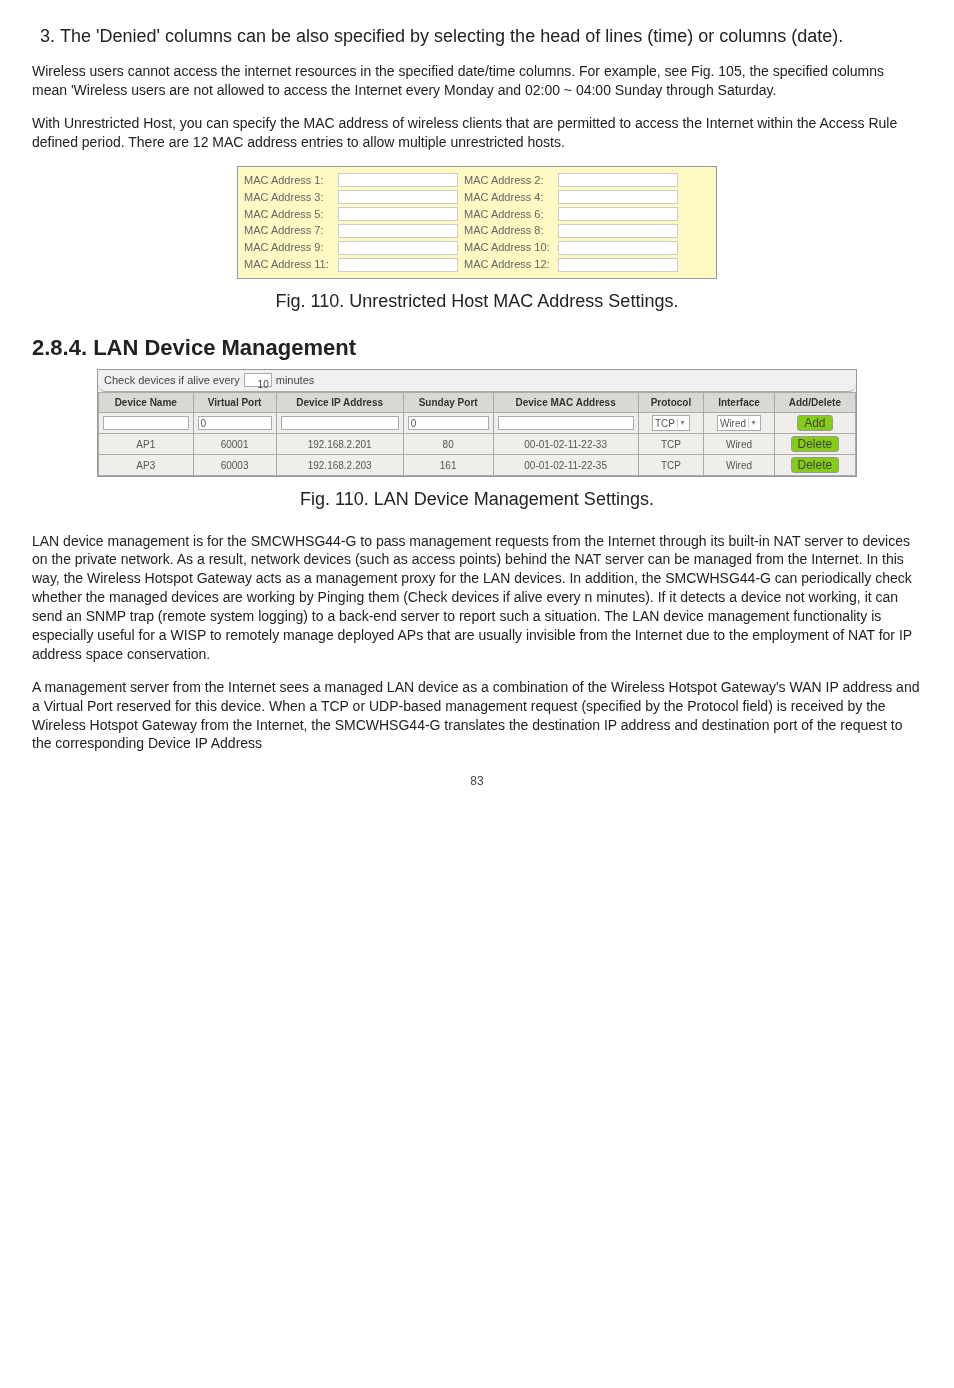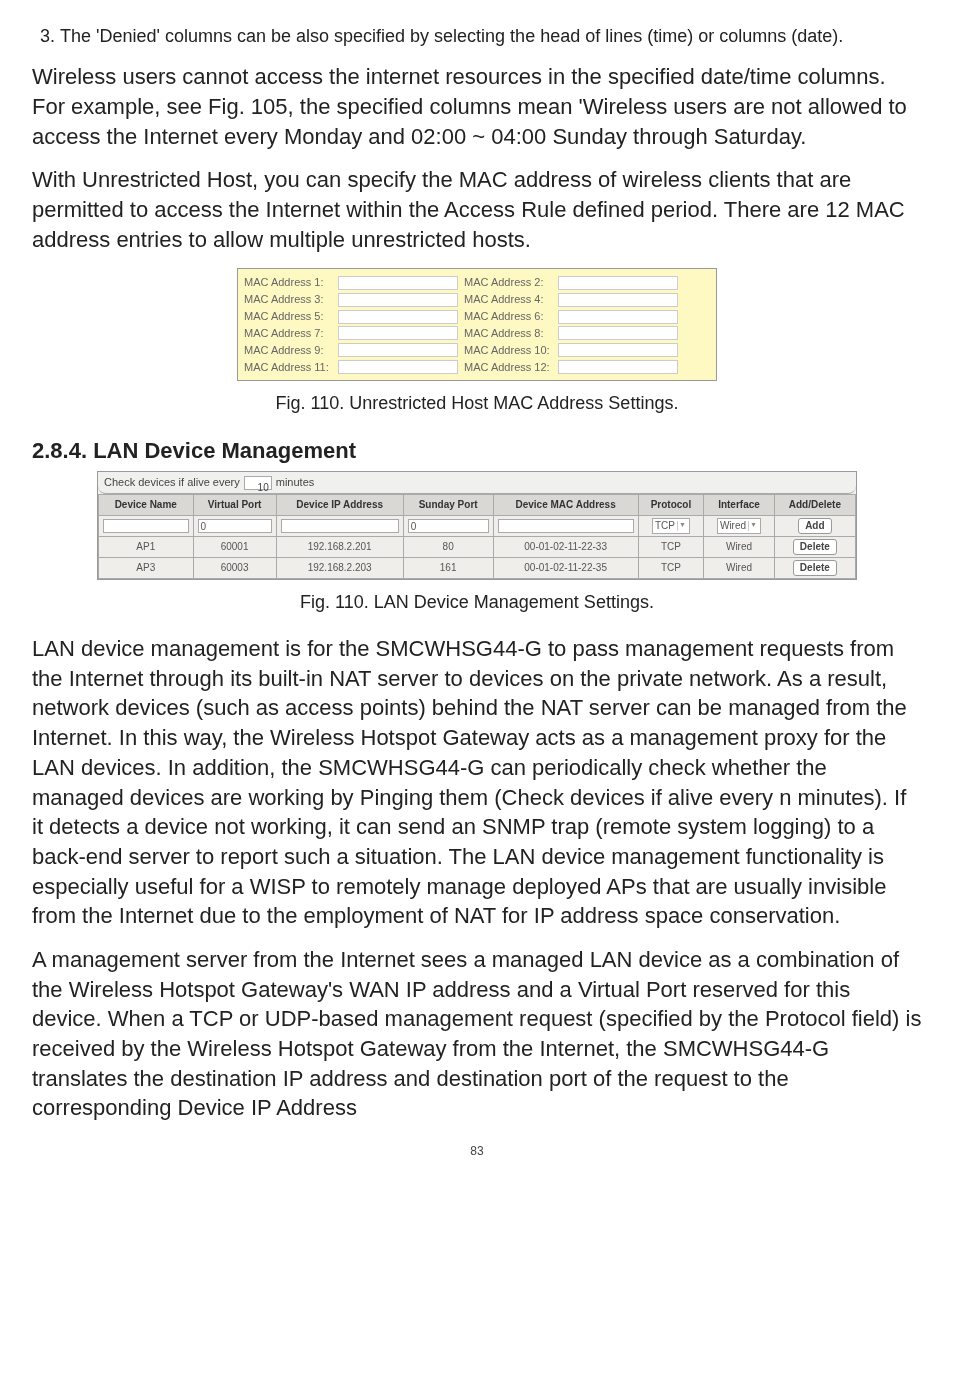--- a/index.html
+++ b/index.html
@@ -7,21 +7,21 @@
     font-family: Arial, Helvetica, sans-serif;
     color: #222;
     margin: 0;
     padding: 24px 32px;
     width: 954px;
     background: #fff;
     line-height: 1.35;
   }
   ol { margin: 0 0 14px 0; padding-left: 28px; }
   ol li { font-size: 18px; font-weight: 500; }
-  p.para { font-size: 22px; margin: 0 0 14px 0; }
+  p.para { font-size: 14px; margin: 0 0 14px 0; }
   .fig-caption { text-align: center; font-size: 18px; margin: 10px 0 20px 0; font-weight: 500; }
   h2.section { font-size: 22px; font-weight: 700; margin: 10px 0 6px 0; }
   .page-num { text-align: center; font-size: 12px; color: #444; margin-top: 20px; }
 
   
   .mac-wrap {
     margin: 6px auto 4px auto;
     width: 480px;
     border: 1px solid #999;
     padding: 4px 6px;
@@ -65,24 +65,23 @@
   .lan-sel {
     background: #fff; border: 1px solid #aaa; height: 16px;
     display: inline-flex; align-items: center; padding: 0 2px; gap: 2px;
     font-size: 10px; color: #555;
   }
   .lan-sel .chev {
     width: 10px; height: 10px; display: inline-flex; align-items: center; justify-content: center;
     border-left: 1px solid #ccc; color: #888; font-size: 8px;
   }
   .lan-btn {
-    background: #ffffff; border: 1px solid #999; border-radius: 3px;
-    font-size: 10px; padding: 0 6px; height: 16px; display: inline-flex; align-items: center;
+    background: #84cc16; border: 1px solid #999; border-radius: 3px;
+    font-size: 12px; padding: 0 6px; height: 16px; display: inline-flex; align-items: center;
     color: #444;
-    font-weight: bold;
   }
 </style>
 </head>
 <body>
 
 <ol start="3">
   <li>The 'Denied' columns can be also specified by selecting the head of lines (time) or columns (date).</li>
 </ol>
 
 <p class="para">Wireless users cannot access the internet resources in the specified date/time columns. For example, see Fig. 105, the specified columns mean 'Wireless users are not allowed to access the Internet every Monday and 02:00 ~ 04:00 Sunday through Saturday.</p>

